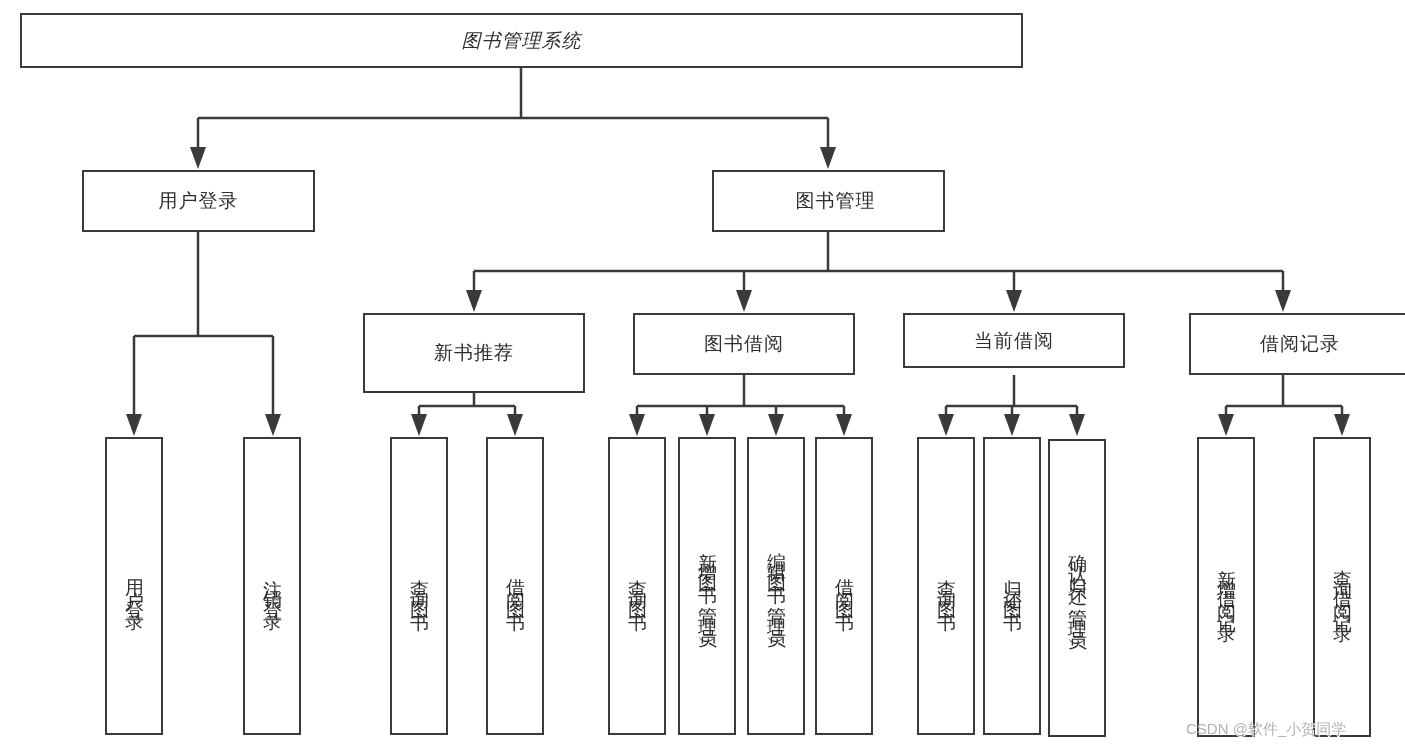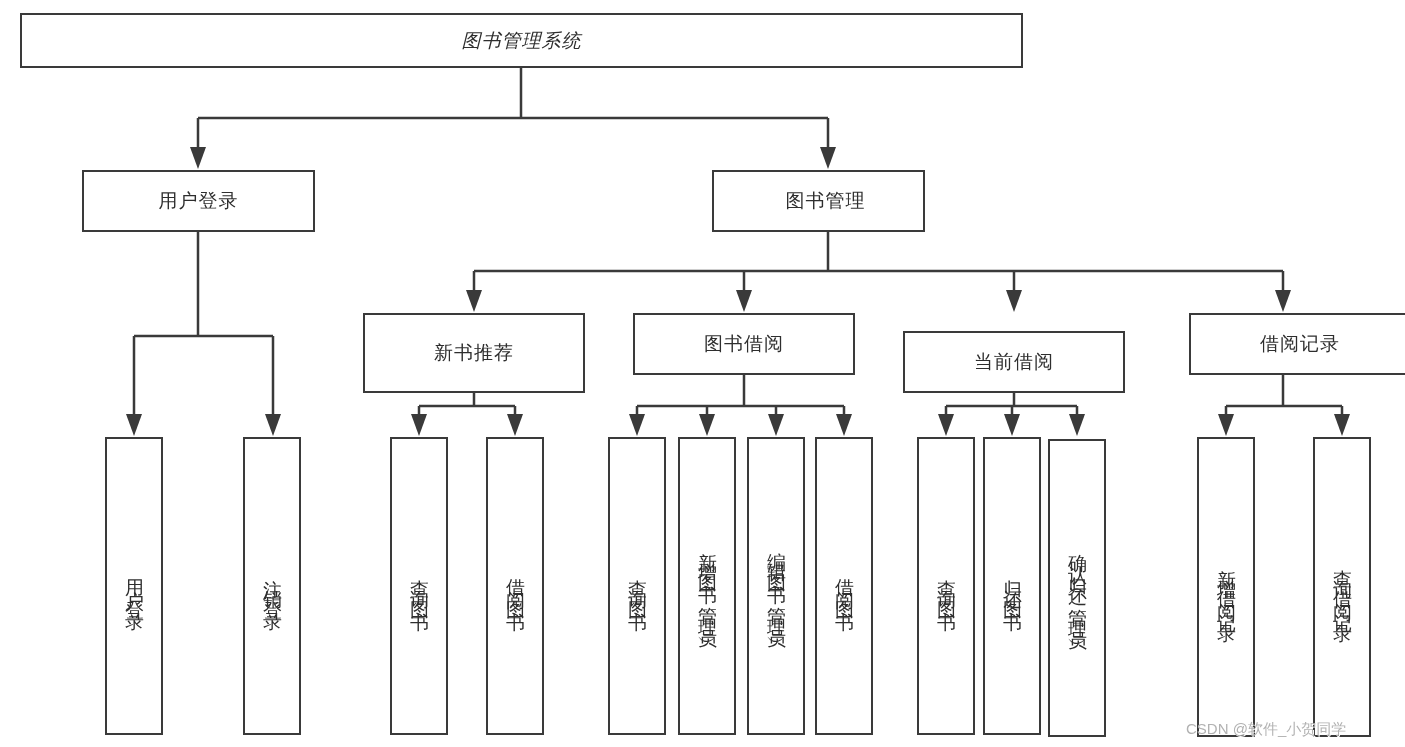--- a/index.html
+++ b/index.html
@@ -65,25 +65,25 @@
       <path d="M1004 414 H1020 L1012 436 Z"></path>
       <path d="M1069 414 H1085 L1077 436 Z"></path>
       <path d="M1218 414 H1234 L1226 436 Z"></path>
       <path d="M1334 414 H1350 L1342 436 Z"></path>
     </g>
   </svg>
 
   <div class="hbox" style="left:20px;top:13px;width:1003px;height:55px;font-style:italic;">图书管理系统</div>
 
   <div class="hbox" style="left:82px;top:170px;width:233px;height:62px;">用户登录</div>
-  <div class="hbox" style="left:712px;top:170px;width:213px;height:62px;padding-left:14px;">图书管理</div>
+  <div class="hbox" style="left:712px;top:170px;width:233px;height:62px;padding-left:14px;">图书管理</div>
 
   <div class="hbox" style="left:363px;top:313px;width:222px;height:80px;">新书推荐</div>
   <div class="hbox" style="left:633px;top:313px;width:222px;height:62px;text-align:center;">图书借阅</div>
-  <div class="hbox" style="left:903px;top:313px;width:222px;height:62px;margin-top:18px;">当前借阅</div>
+  <div class="hbox" style="left:903px;top:313px;width:222px;height:55px;">当前借阅</div>
   <div class="hbox" style="left:1172px;top:313px;width:222px;height:62px;margin-left:17px;">借阅记录</div>
 
   <div class="leaf" style="left:105px;top:437px;width:58px;height:298px;">用户登录</div>
   <div class="leaf" style="left:243px;top:437px;width:58px;height:298px;">注销登录</div>
 
   <div class="leaf" style="left:390px;top:437px;width:58px;height:298px;">查询图书</div>
   <div class="leaf" style="left:486px;top:437px;width:58px;height:298px;">借阅图书</div>
 
   <div class="leaf" style="left:608px;top:437px;width:58px;height:298px;">查询图书</div>
   <div class="leaf" style="left:678px;top:437px;width:58px;height:298px;">新增图书（管理员）</div>

